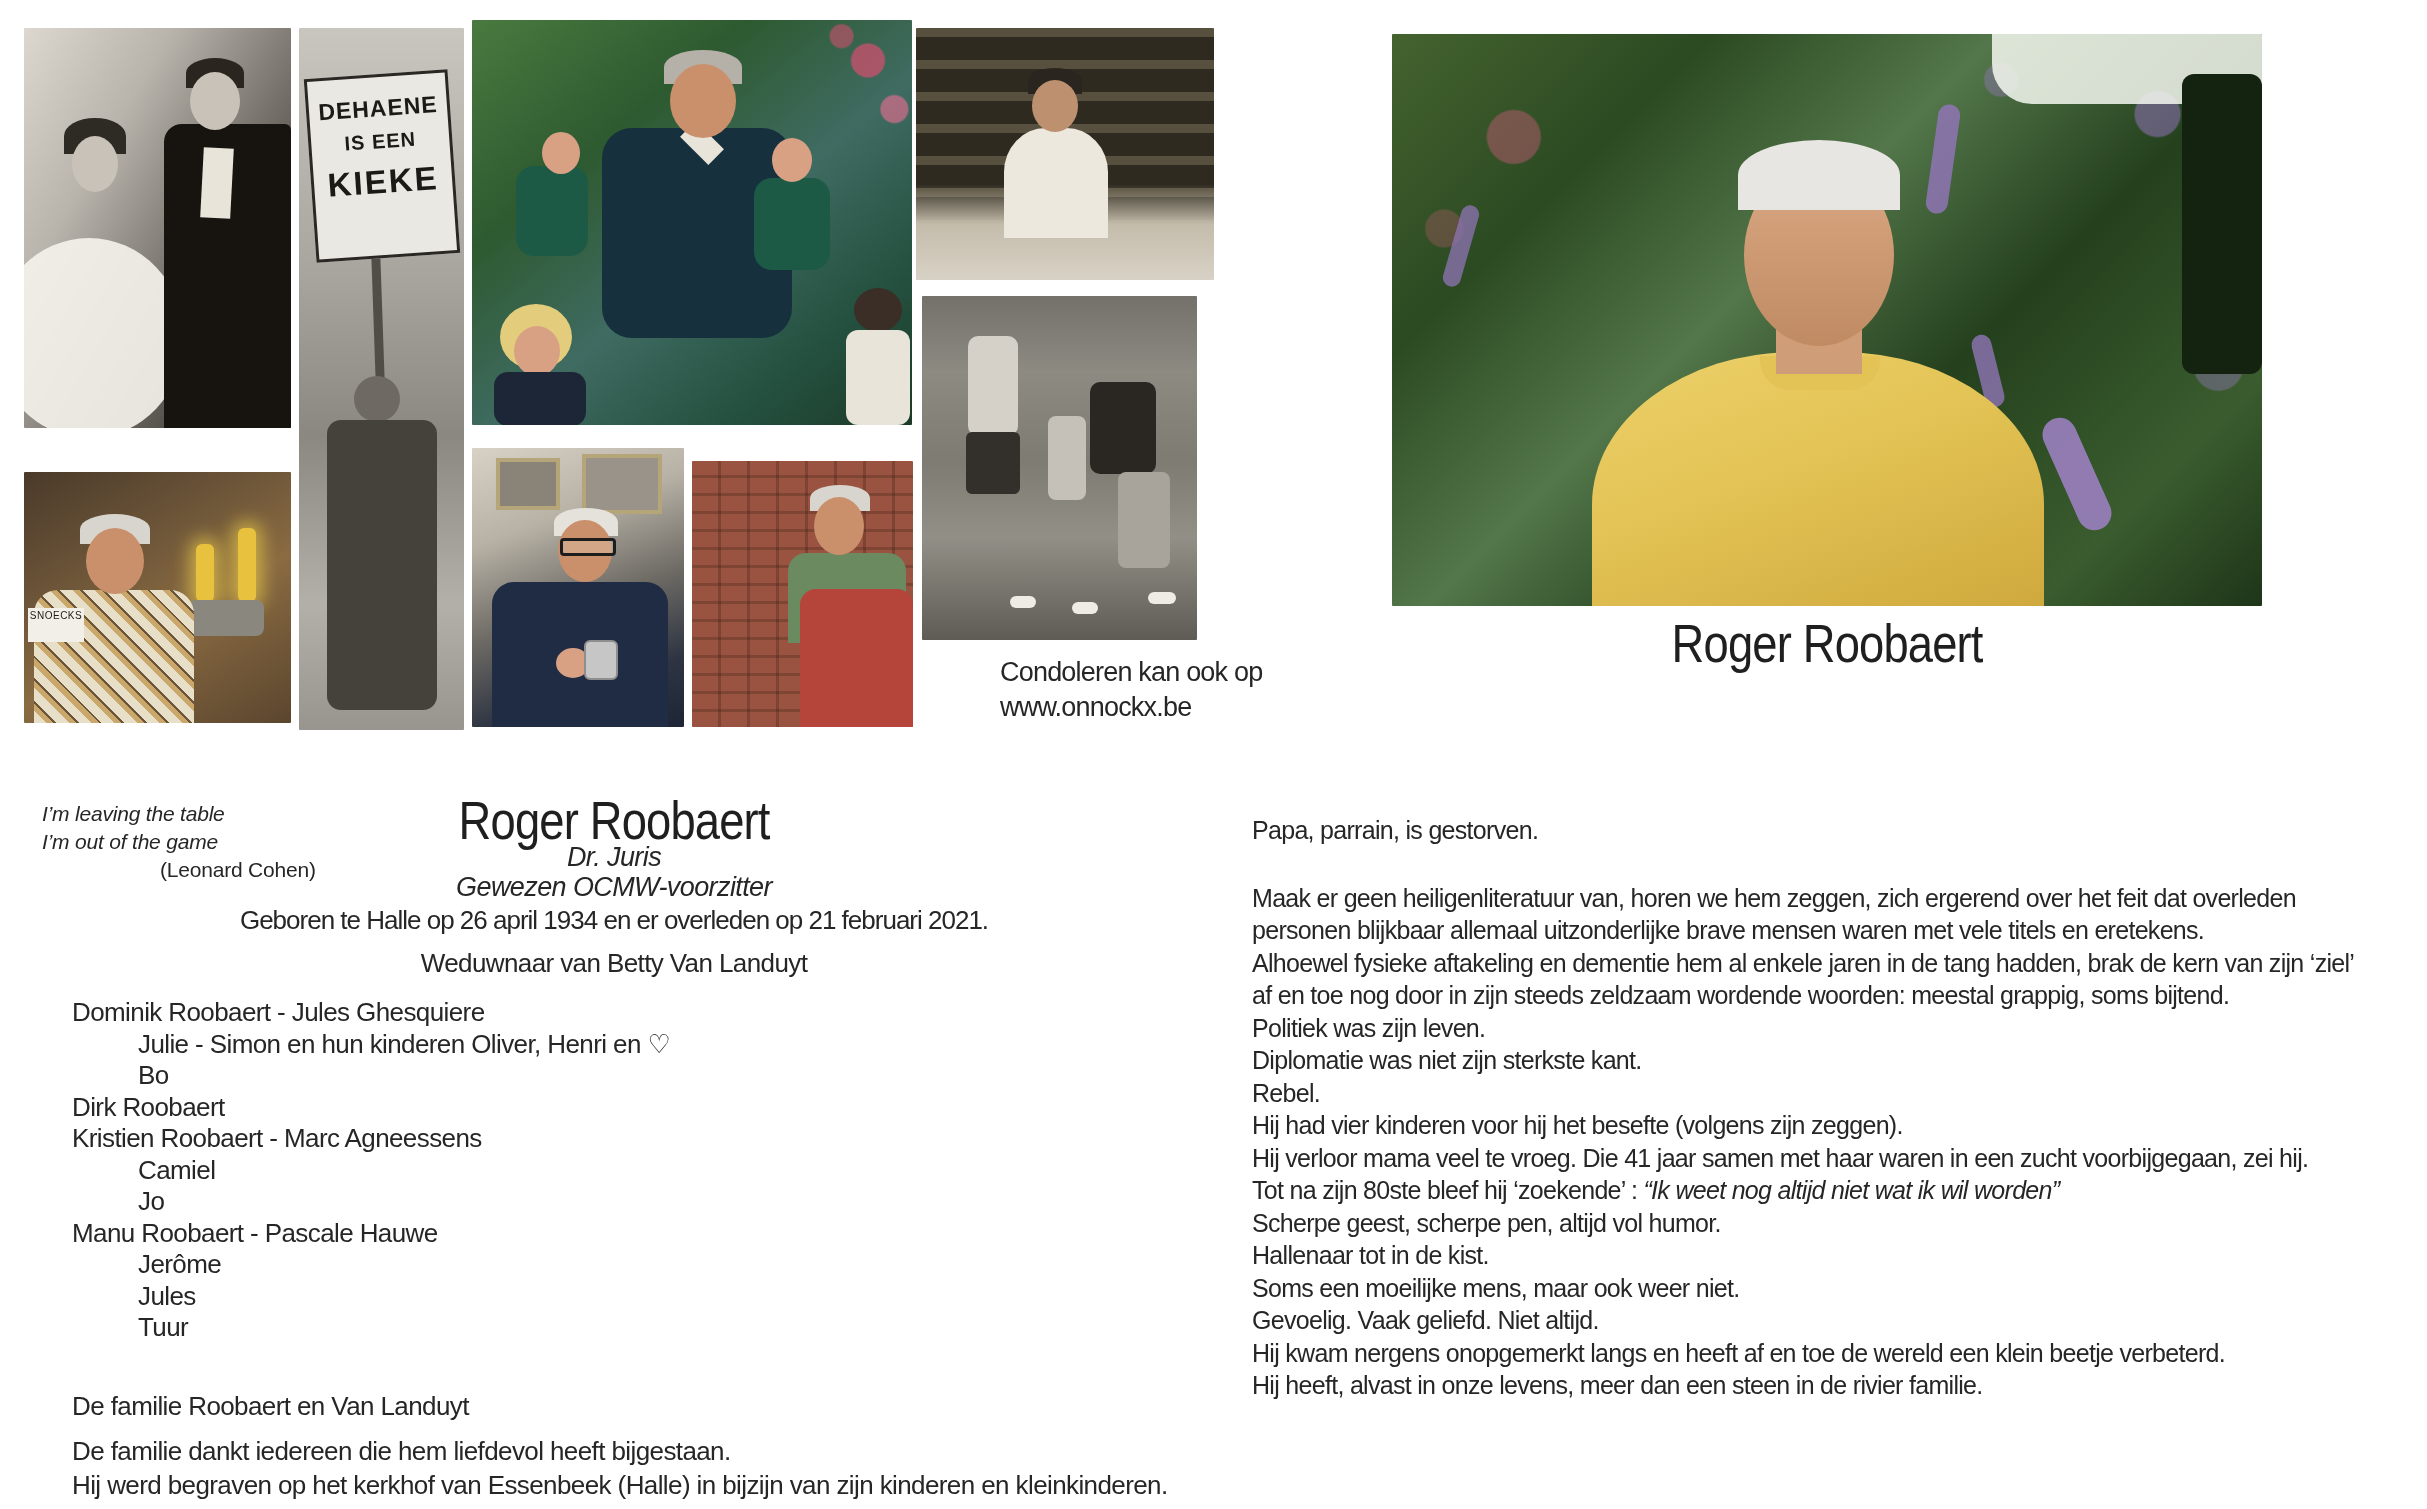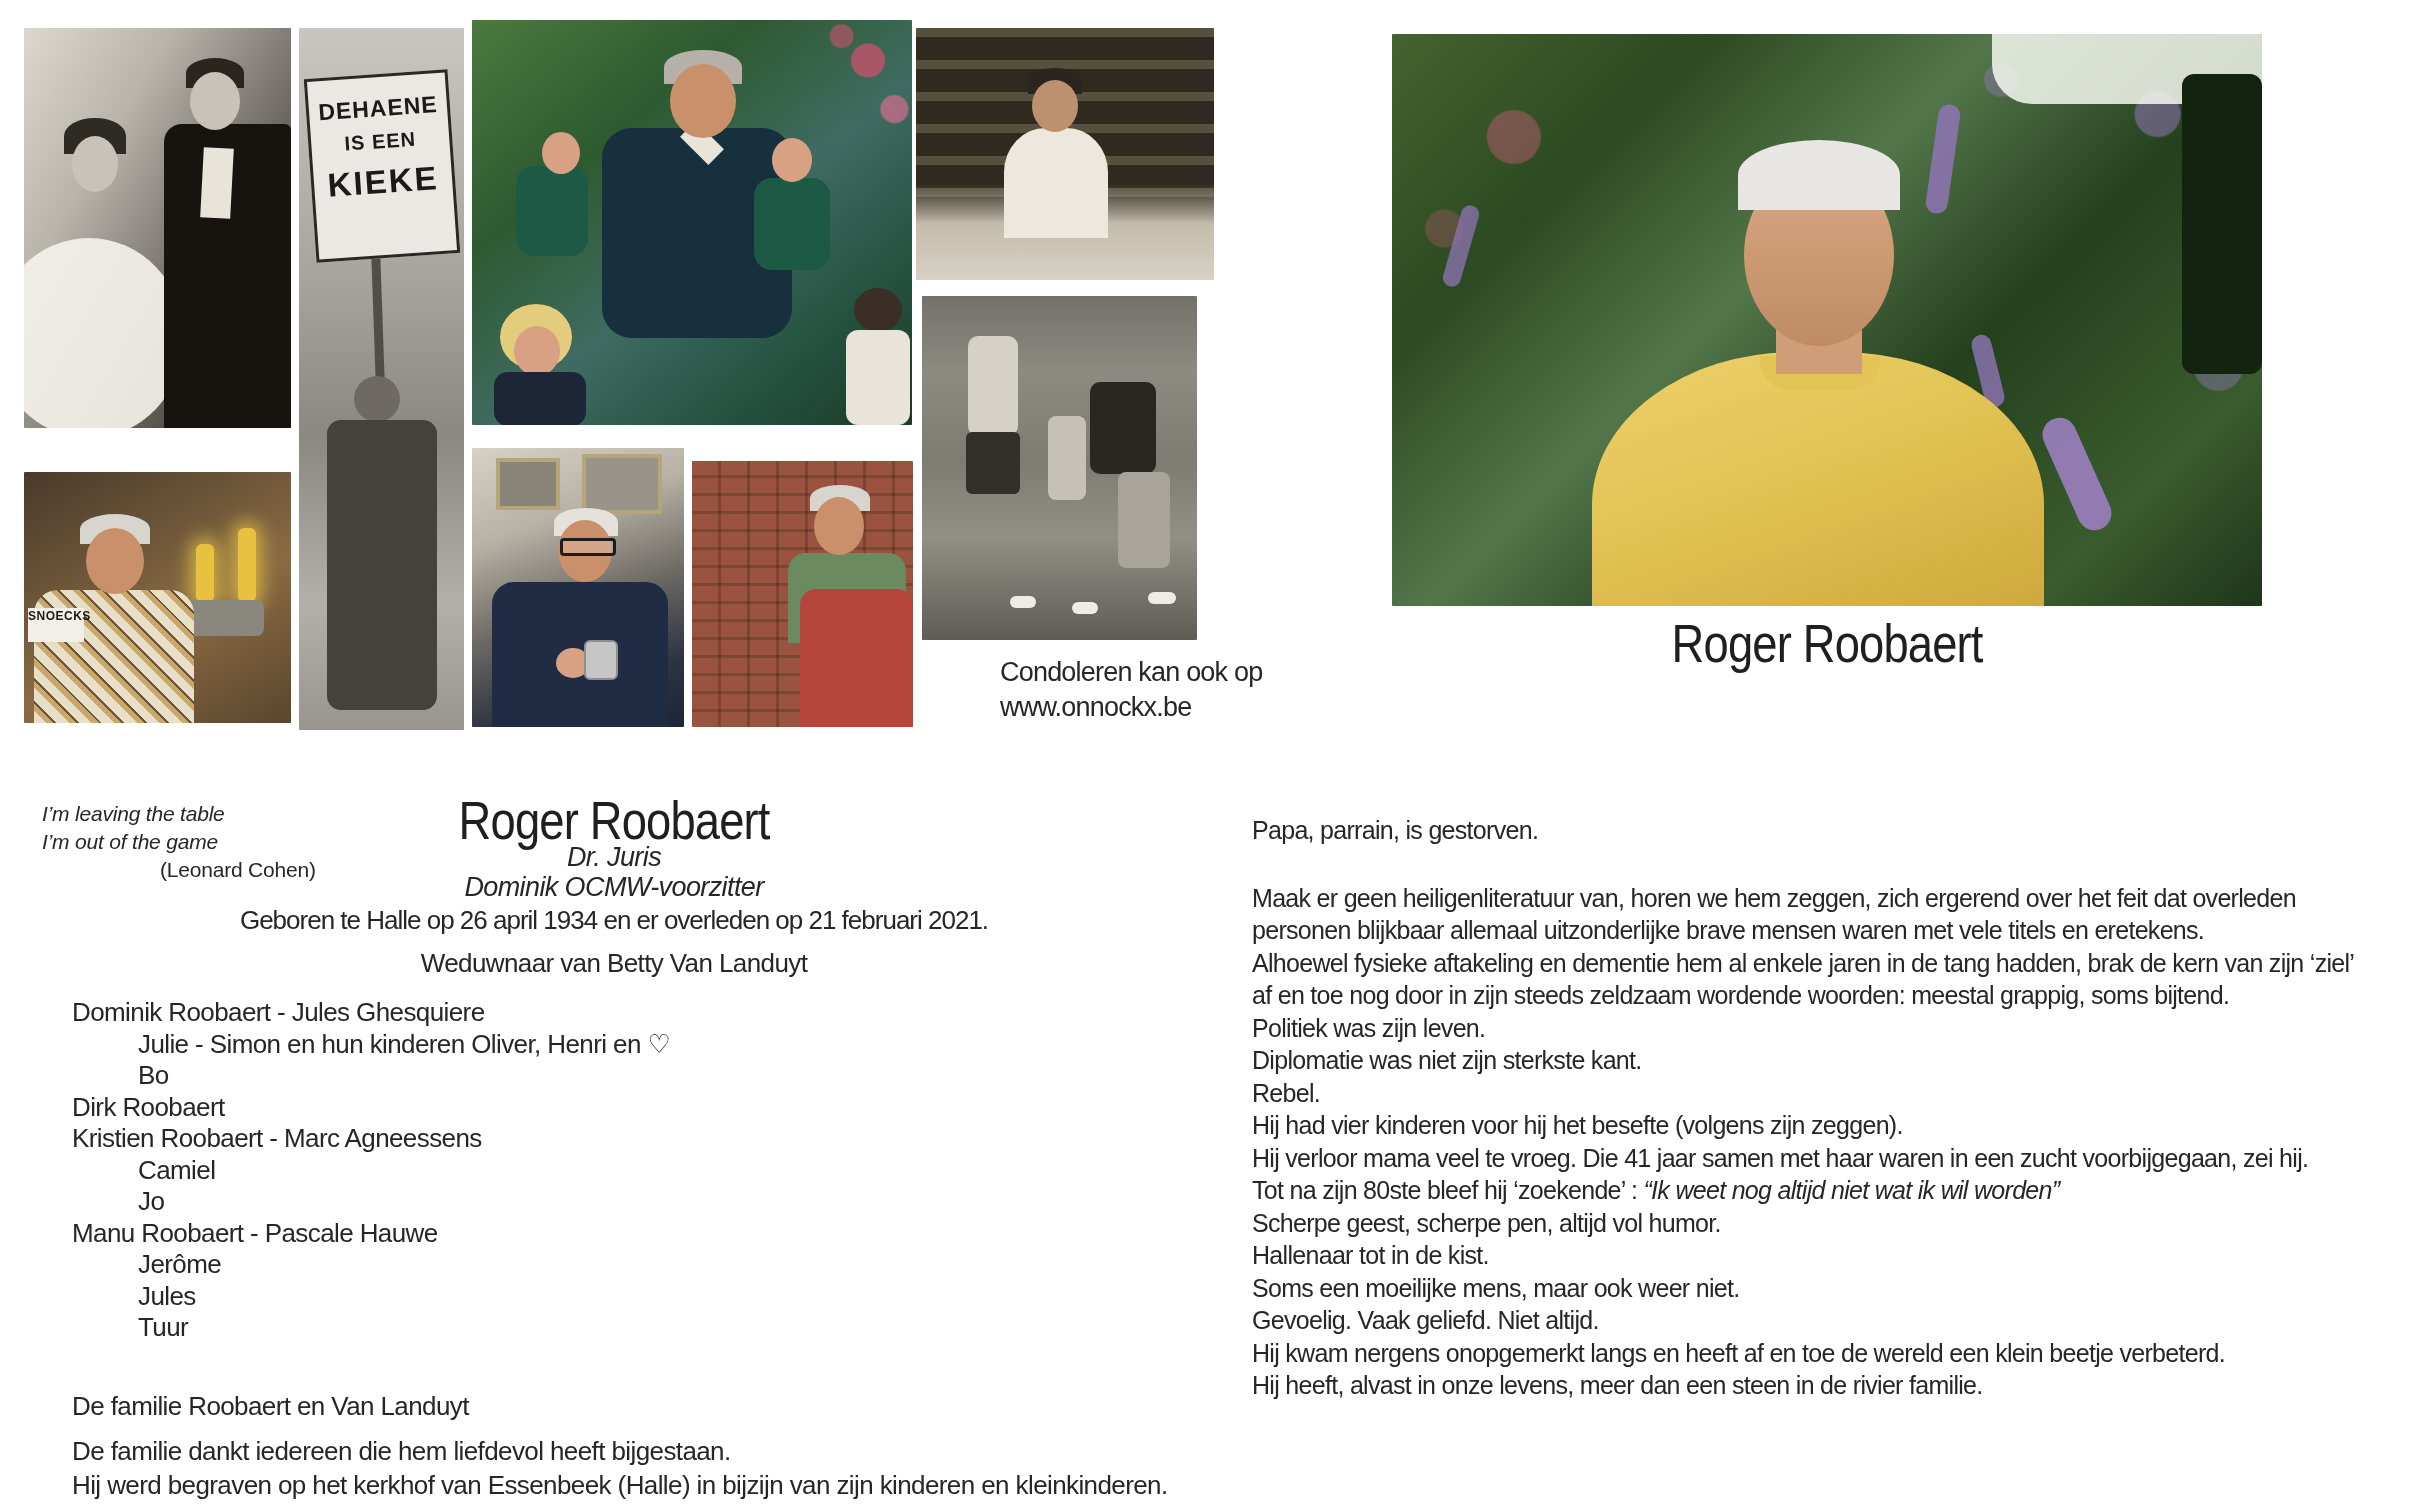--- a/index.html
+++ b/index.html
@@ -113,21 +113,21 @@
   .gw-shoe3{left:226px;top:296px;width:28px;height:12px;border-radius:6px;background:#efece6;}
 
   .pl-face{left:62px;top:56px;width:58px;height:66px;border-radius:50%;background:#c9906b;}
   .pl-hair{left:56px;top:42px;width:70px;height:30px;border-radius:50% 50% 0 0;background:#d8d5cf;}
   .pl-torso{left:10px;top:118px;width:160px;height:133px;border-radius:24px 24px 0 0;
     background:repeating-linear-gradient(45deg,#e8dfc9 0 9px,#caa86b 9px 14px,#6b5438 14px 16px);}
   .pl-candle1{left:172px;top:72px;width:18px;height:58px;border-radius:6px;background:#e8c23f;box-shadow:0 0 18px 6px rgba(245,213,74,.65);}
   .pl-candle2{left:214px;top:56px;width:18px;height:74px;border-radius:6px;background:#e8c23f;box-shadow:0 0 18px 6px rgba(245,213,74,.65);}
   .pl-holder{left:164px;top:128px;width:76px;height:36px;border-radius:8px;background:#8a877f;}
   .book-label{left:4px;top:136px;width:56px;height:34px;background:#f2efe8;color:#1c1a16;
-    font-size:12px;font-weight:bold;line-height:16px;text-align:center;letter-spacing:0.5px;}
+    font-size:10px;font-weight:normal;line-height:16px;text-align:center;letter-spacing:0.5px;}
 
   .mg-frame1{left:24px;top:10px;width:56px;height:44px;border:4px solid #b5a67a;background:#8a8377;}
   .mg-frame2{left:110px;top:6px;width:72px;height:52px;border:4px solid #b5a67a;background:#9a938a;}
   .mg-hair{left:82px;top:60px;width:64px;height:28px;border-radius:50% 50% 0 0;background:#e5e2dc;}
   .mg-face{left:86px;top:72px;width:54px;height:62px;border-radius:50%;background:#c9906b;}
   .mg-glasses{left:88px;top:90px;width:50px;height:12px;border:3px solid #1d1d1d;border-radius:4px;background:rgba(255,255,255,.2);}
   .mg-body{left:20px;top:134px;width:176px;height:145px;border-radius:22px 22px 0 0;background:#202c44;}
   .mg-hand{left:84px;top:200px;width:34px;height:30px;border-radius:50%;background:#d9a183;}
   .mg-cup{left:112px;top:192px;width:30px;height:36px;border-radius:6px;background:#c6c6c6;border:2px solid #8e8e8e;}
 
@@ -246,21 +246,21 @@
   <div class="abs quote-block italic">
     <div>I’m leaving the table</div>
     <div>I’m out of the game</div>
     <div class="quote-attr">(Leonard Cohen)</div>
   </div>
 
   <div class="abs center-col big-title" style="top:789px;">
     <span class="squeeze">Roger Roobaert</span>
   </div>
   <div class="abs center-col italic t27" style="top:842px;">Dr. Juris</div>
-  <div class="abs center-col italic t27" style="top:872px;">Dominik OCMW-voorzitter</div>
+  <div class="abs center-col italic t27" style="top:872px;">Gewezen OCMW-voorzitter</div>
   <div class="abs center-col t26" style="top:905px;letter-spacing:-1px;">Geboren te Halle op 26 april 1934 en er overleden op 21 februari 2021.</div>
   <div class="abs center-col t26" style="top:948px;">Weduwnaar van Betty Van Landuyt</div>
 
   <div class="abs" id="family-list">
       <div class="fam-line">Dominik Roobaert - Jules Ghesquiere</div>
       <div class="fam-line ind">Julie - Simon en hun kinderen Oliver, Henri en ♡</div>
       <div class="fam-line ind">Bo</div>
       <div class="fam-line">Dirk Roobaert</div>
       <div class="fam-line">Kristien Roobaert - Marc Agneessens</div>
       <div class="fam-line ind">Camiel</div>

